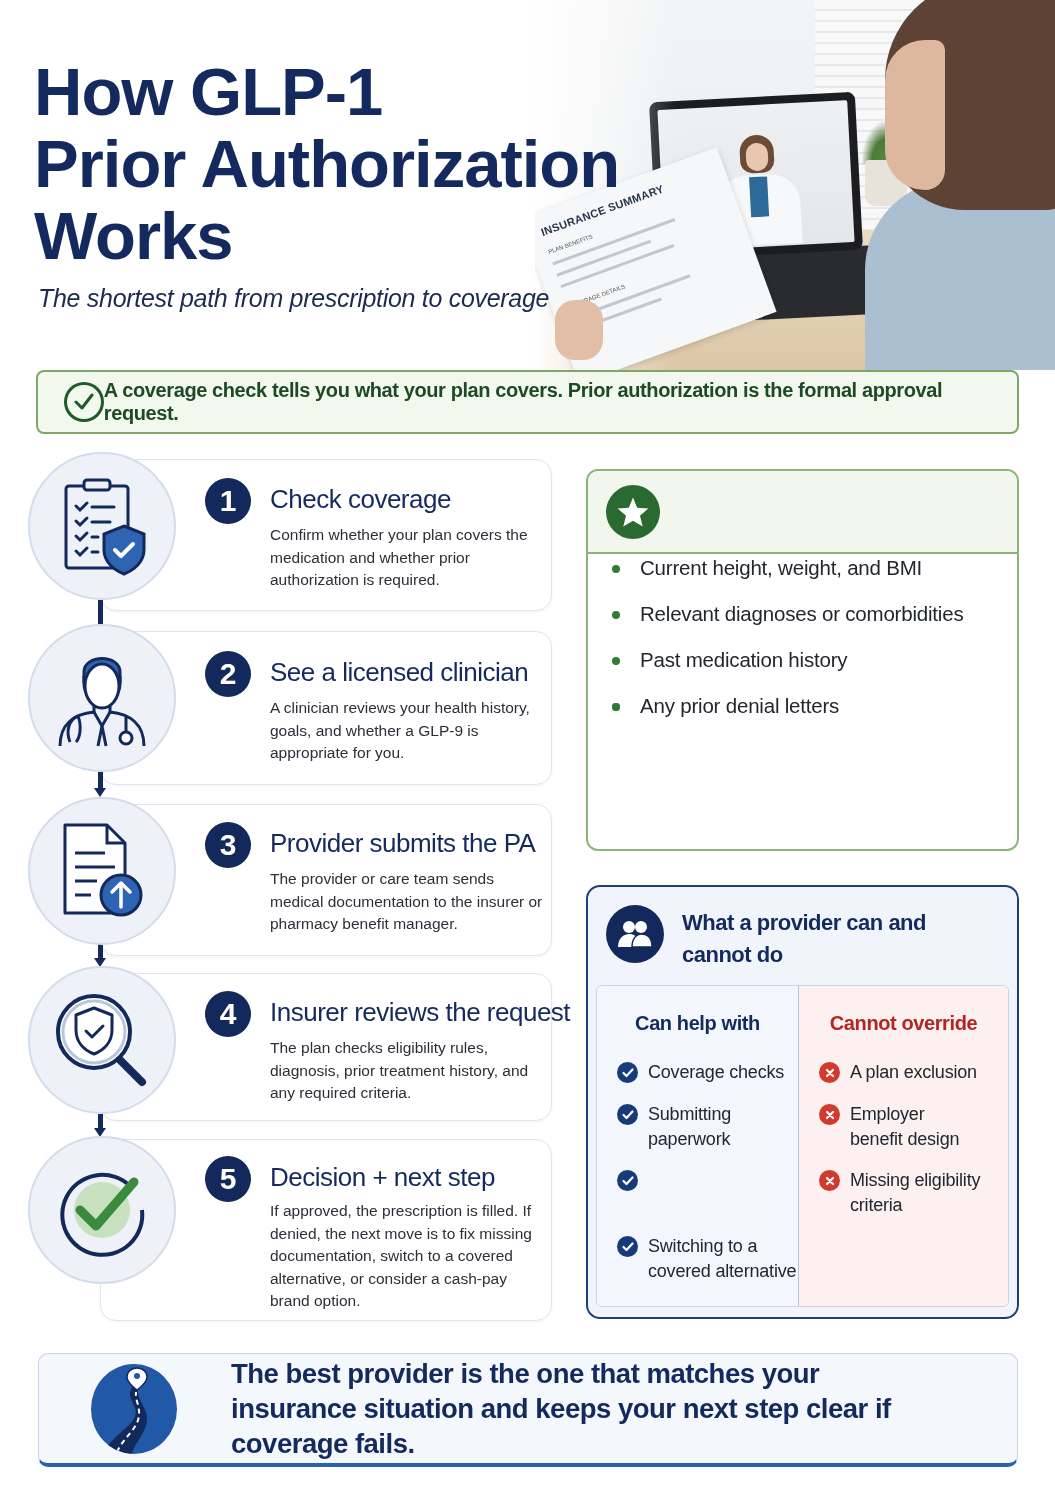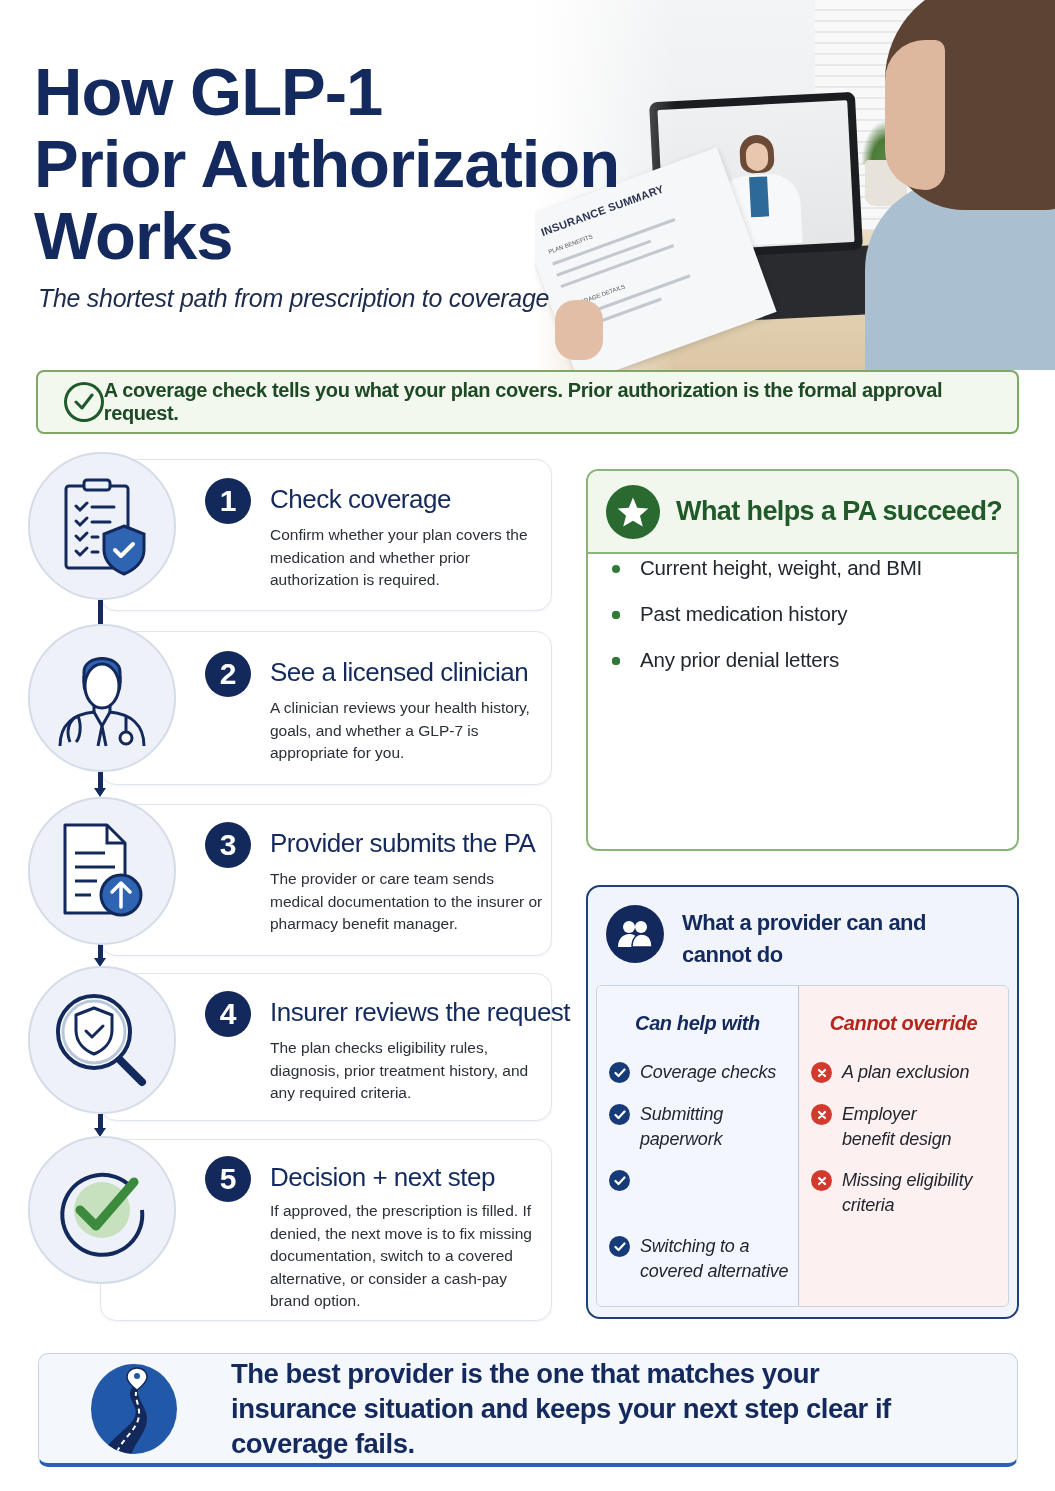--- a/index.html
+++ b/index.html
@@ -76,27 +76,27 @@
   .succeed-list { list-style: none; padding: 2px 0 0 24px; }
   .succeed-list li { position: relative; padding-left: 28px; font-size: 20.5px; line-height: 24px; color: #22262e; margin-bottom: 22px; letter-spacing: -.2px; }
   .succeed-list li .dot { position: absolute; left: 0; top: 9px; width: 8px; height: 8px; border-radius: 50%; background: #2f7a38; }
 
   
   .provider { position: absolute; left: 586px; top: 885px; width: 433px; height: 434px; background: #f1f5fb;
     border: 2px solid #1e3f7a; border-radius: 14px; }
   .provider-icon { position: absolute; left: 18px; top: 18px; width: 58px; height: 58px; border-radius: 50%; background: #13295c;
     display: flex; align-items: center; justify-content: center; }
   .provider-title { position: absolute; left: 94px; top: 20px; font-size: 22px; line-height: 32px; font-weight: bold; color: #142a5e; letter-spacing: -.5px; }
-  .provider-grid { position: absolute; left: 8px; top: 98px; width: 413px; height: 322px; border: 1px solid #c9d3e3; border-radius: 6px; overflow: hidden; display: flex; font-style: italic; }
+  .provider-grid { position: absolute; left: 8px; top: 98px; width: 413px; height: 322px; border: 1px solid #c9d3e3; border-radius: 6px; overflow: hidden; display: flex; }
   .col-can { width: 202px; height: 100%; background: #f3f7fd; border-right: 1px solid #b8c4d8; position: relative; }
   .col-cannot { flex: 1; height: 100%; background: #fcf1f0; position: relative; }
   .col-head { position: absolute; top: 26px; width: 100%; text-align: center; font-size: 20px; font-weight: bold; letter-spacing: -.4px; }
   .col-can .col-head { color: #142a5e; }
   .col-cannot .col-head { color: #b3261e; }
-  .col-item { position: absolute; left: 12px; display: flex; align-items: flex-start; justify-content: space-between; }
+  .col-item { position: absolute; left: 20px; display: flex; align-items: flex-start; justify-content: space-between; }
   .col-item .ic { width: 21px; height: 21px; border-radius: 50%; flex: none; margin-top: 2px; display: flex; align-items: center; justify-content: center; }
   .col-can .ic { background: #173a78; }
   .col-cannot .ic { background: #d33a2e; }
   .col-item .tx { margin-left: 10px; font-size: 18px; line-height: 25px; color: #22262e; letter-spacing: -.2px; }
 
   
   .footer { position: absolute; left: 38px; top: 1353px; width: 980px; height: 114px; background: #f4f7fc;
     border: 1px solid #c8d2e3; border-bottom: 4px solid #2a62b1; border-radius: 10px; display: flex; align-items: center; }
   .footer-icon { width: 86px; height: 90px; margin-left: 52px; border-radius: 50%; background: #2158a8; position: relative; overflow: hidden; flex: none; }
   .footer-text { margin-left: 54px; font-size: 27.5px; line-height: 35px; font-weight: bold; color: #142a5e; letter-spacing: -.5px; }
@@ -184,21 +184,21 @@
           <path d="M38 78 h6"></path>
       </g>
       <path d="M70 52 L90 60 V76 C90 88 80 96 70 100 C60 96 50 88 50 76 V60 Z" fill="#2f64b3" stroke="#13295c" stroke-width="3"></path>
       <path d="M61 76 l6 6 l12 -12" fill="none" stroke="#ffffff" stroke-width="4" stroke-linecap="round" stroke-linejoin="round"></path>
     </svg>
   </div>
 
   <div class="step-card" style="top:181px;height:154px">
     <div class="step-num" style="top:19px">2</div>
     <div class="step-title" style="top:25px">See a licensed clinician</div>
-    <div class="step-desc" style="top:65px">A clinician reviews your health history, goals, and whether a GLP-7 is appropriate for you.</div>
+    <div class="step-desc" style="top:65px">A clinician reviews your health history, goals, and whether a GLP-9 is appropriate for you.</div>
   </div>
   <div class="step-circle" style="top:174px">
     <svg width="100" height="104" viewBox="0 0 100 104">
       <path d="M32 26 C32 8 68 8 68 26 L68 34 C62 28 40 28 32 34 Z" fill="#2f64b3" stroke="#13295c" stroke-width="3"></path>
       <path d="M32 30 C32 52 68 52 68 30 L68 38 C68 60 32 60 32 38 Z" fill="#ffffff" stroke="#13295c" stroke-width="3"></path>
       <ellipse cx="50" cy="40" rx="17" ry="22" fill="#ffffff" stroke="#13295c" stroke-width="3"></ellipse>
       <path d="M42 60 V68 M58 60 V68" stroke="#13295c" stroke-width="3"></path>
       <path d="M8 100 C8 78 22 68 42 66 L50 80 L58 66 C78 68 92 78 92 100" fill="none" stroke="#13295c" stroke-width="3"></path>
       <path d="M50 80 L46 100 M50 80 L54 100" stroke="#13295c" stroke-width="3"></path>
       <path d="M26 70 C16 74 14 86 18 96 M26 70 C30 80 28 92 24 96" fill="none" stroke="#13295c" stroke-width="3"></path>
@@ -256,25 +256,24 @@
   </div>
 </div>
 
 <div class="succeed">
   <div class="succeed-head">
     <div class="succeed-icon">
       <svg width="34" height="32" viewBox="0 0 24 23">
           <path d="M12 1 L15 8.5 L23 9 L17 14.2 L19 22 L12 17.8 L5 22 L7 14.2 L1 9 L9 8.5 Z" fill="#ffffff"></path>
         </svg>
     </div>
-    <div class="succeed-title">What helps a PA succeed?</div>
   </div>
   <ul class="succeed-list">
     <li><span class="dot"></span><span>Current height, weight, and BMI</span></li>
-    <li><span class="dot"></span></li>
+    <li><span class="dot"></span><span>Relevant diagnoses or comorbidities</span></li>
     <li><span class="dot"></span><span>Past medication history</span></li>
     <li style="width:270px"><span class="dot"></span></li>
     <li><span class="dot"></span><span>Any prior denial letters</span></li>
   </ul>
 </div>
 
 <div class="provider">
   <div class="provider-icon">
     <svg width="36" height="30" viewBox="0 0 36 30">
       <circle cx="12" cy="8" r="6" fill="#ffffff"></circle>

